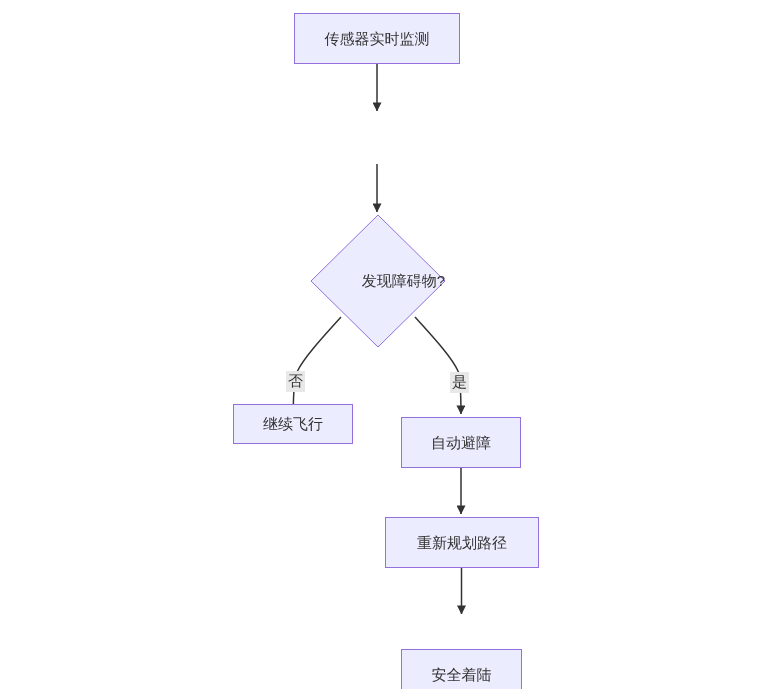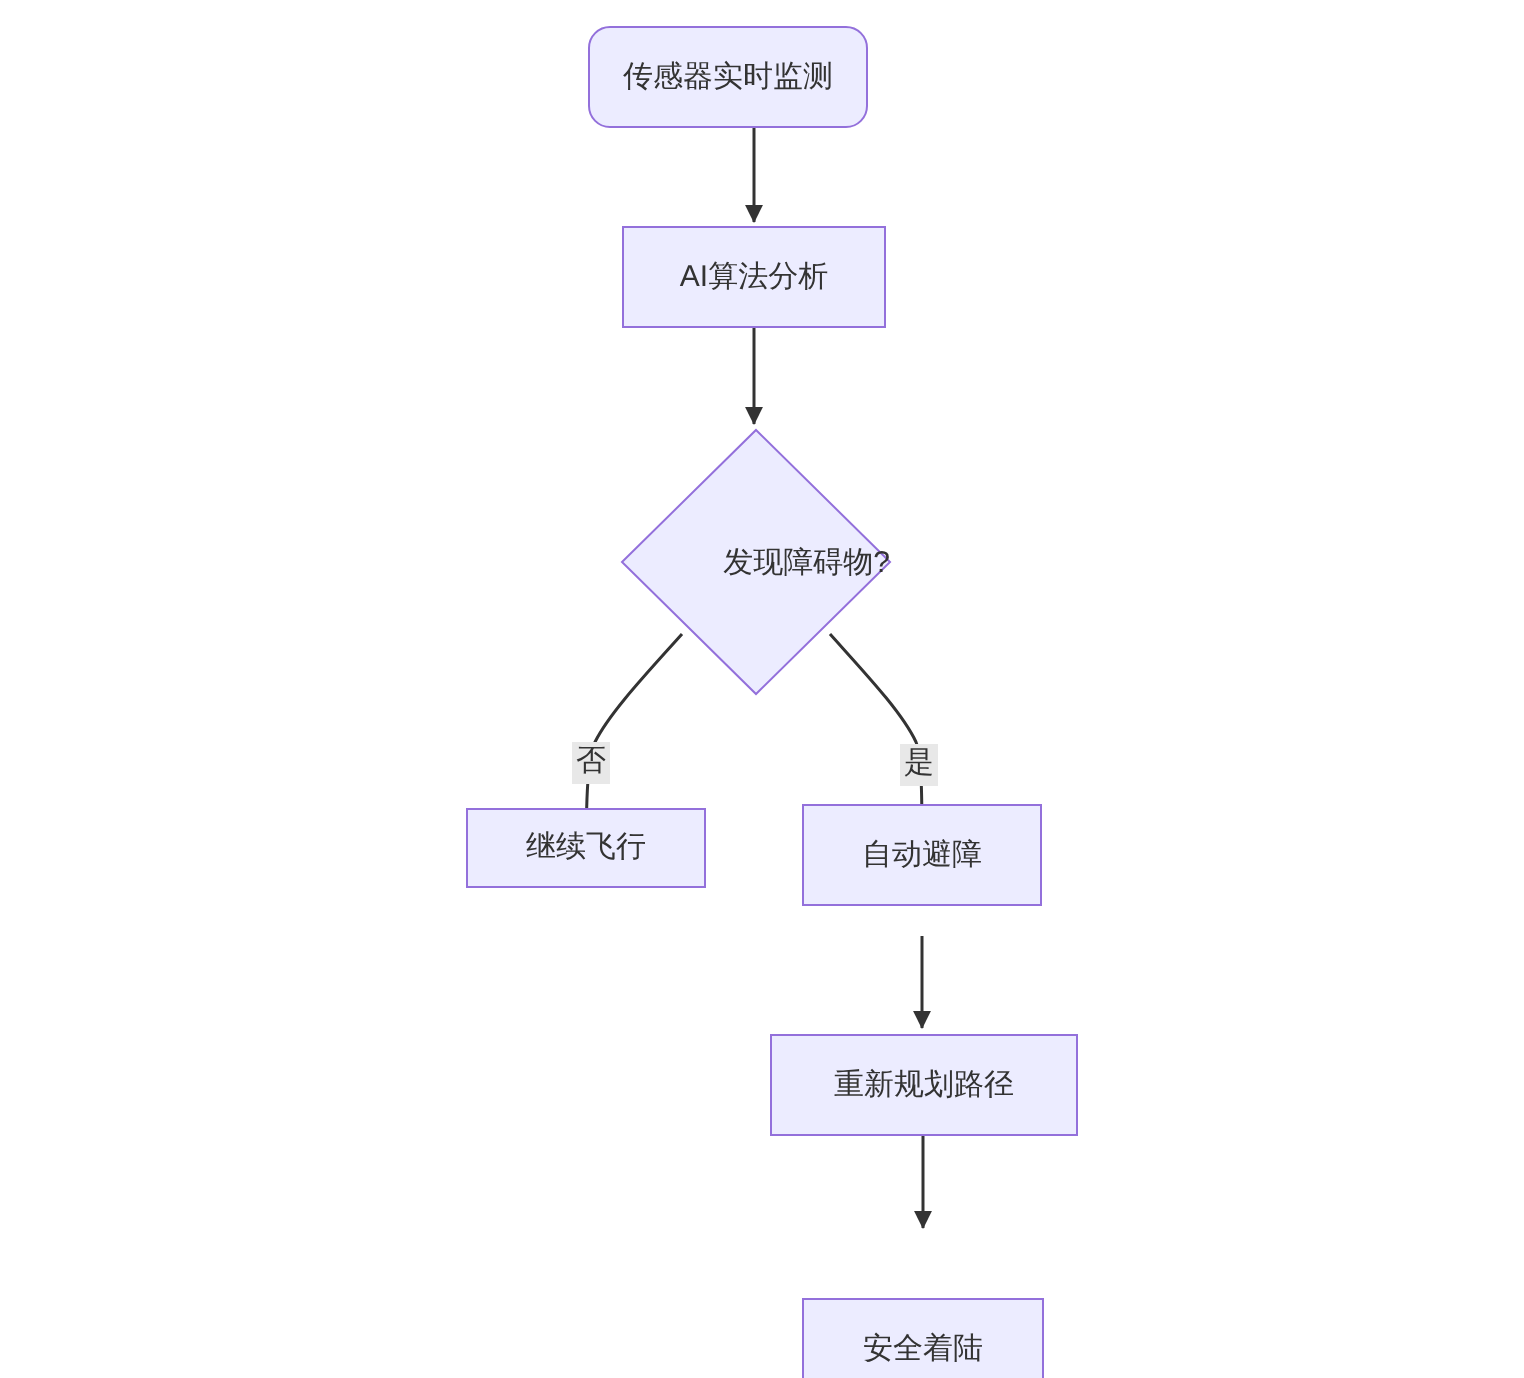--- a/index.html
+++ b/index.html
@@ -68,35 +68,32 @@
 
     <path d="M341,317 C324,336 305,356 297.5,371 C294.5,377 293.3,394 293.2,414" fill="none" stroke="#333333" stroke-width="1.5" marker-end="url(#arrow)"></path>
 
     <path d="M415,317 C432,336 451,356 458,371 C460.6,377 460.9,394 461,414" fill="none" stroke="#333333" stroke-width="1.5" marker-end="url(#arrow)"></path>
 
     <path d="M461,468 L461,514" fill="none" stroke="#333333" stroke-width="1.5" marker-end="url(#arrow)"></path>
 
     <path d="M461.5,568 L461.5,614" fill="none" stroke="#333333" stroke-width="1.5" marker-end="url(#arrow)"></path>
   </svg>
 
-  <div class="node" style="left:294px; top:13px; width:140px; height:51px;border-radius:11px;">
+  <div class="node" style="left:294px; top:13px; width:166px; height:51px;">
     <span>传感器实时监测</span>
   </div>
 
-  <div class="node" style="left:311px; top:113px; width:132px; height:51px;">
-    <span>AI算法分析</span>
-  </div>
 
   <div class="diamond-label" style="left:311px; top:272px; width:134px;">发现障碍物?</div>
 
   <div class="node" style="left:233px; top:404px; width:120px; height:40px;">
     <span>继续飞行</span>
   </div>
 
-  <div class="node" style="left:401px; top:402px; width:120px; height:51px;">
+  <div class="node" style="left:401px; top:417px; width:120px; height:51px;">
     <span>自动避障</span>
   </div>
 
   <div class="node" style="left:385px; top:517px; width:154px; height:51px;">
     <span>重新规划路径</span>
   </div>
 
   <div class="node" style="left:401px; top:617px; width:121px; height:51px;margin-top:32px;">
     <span>安全着陆</span>
   </div>

